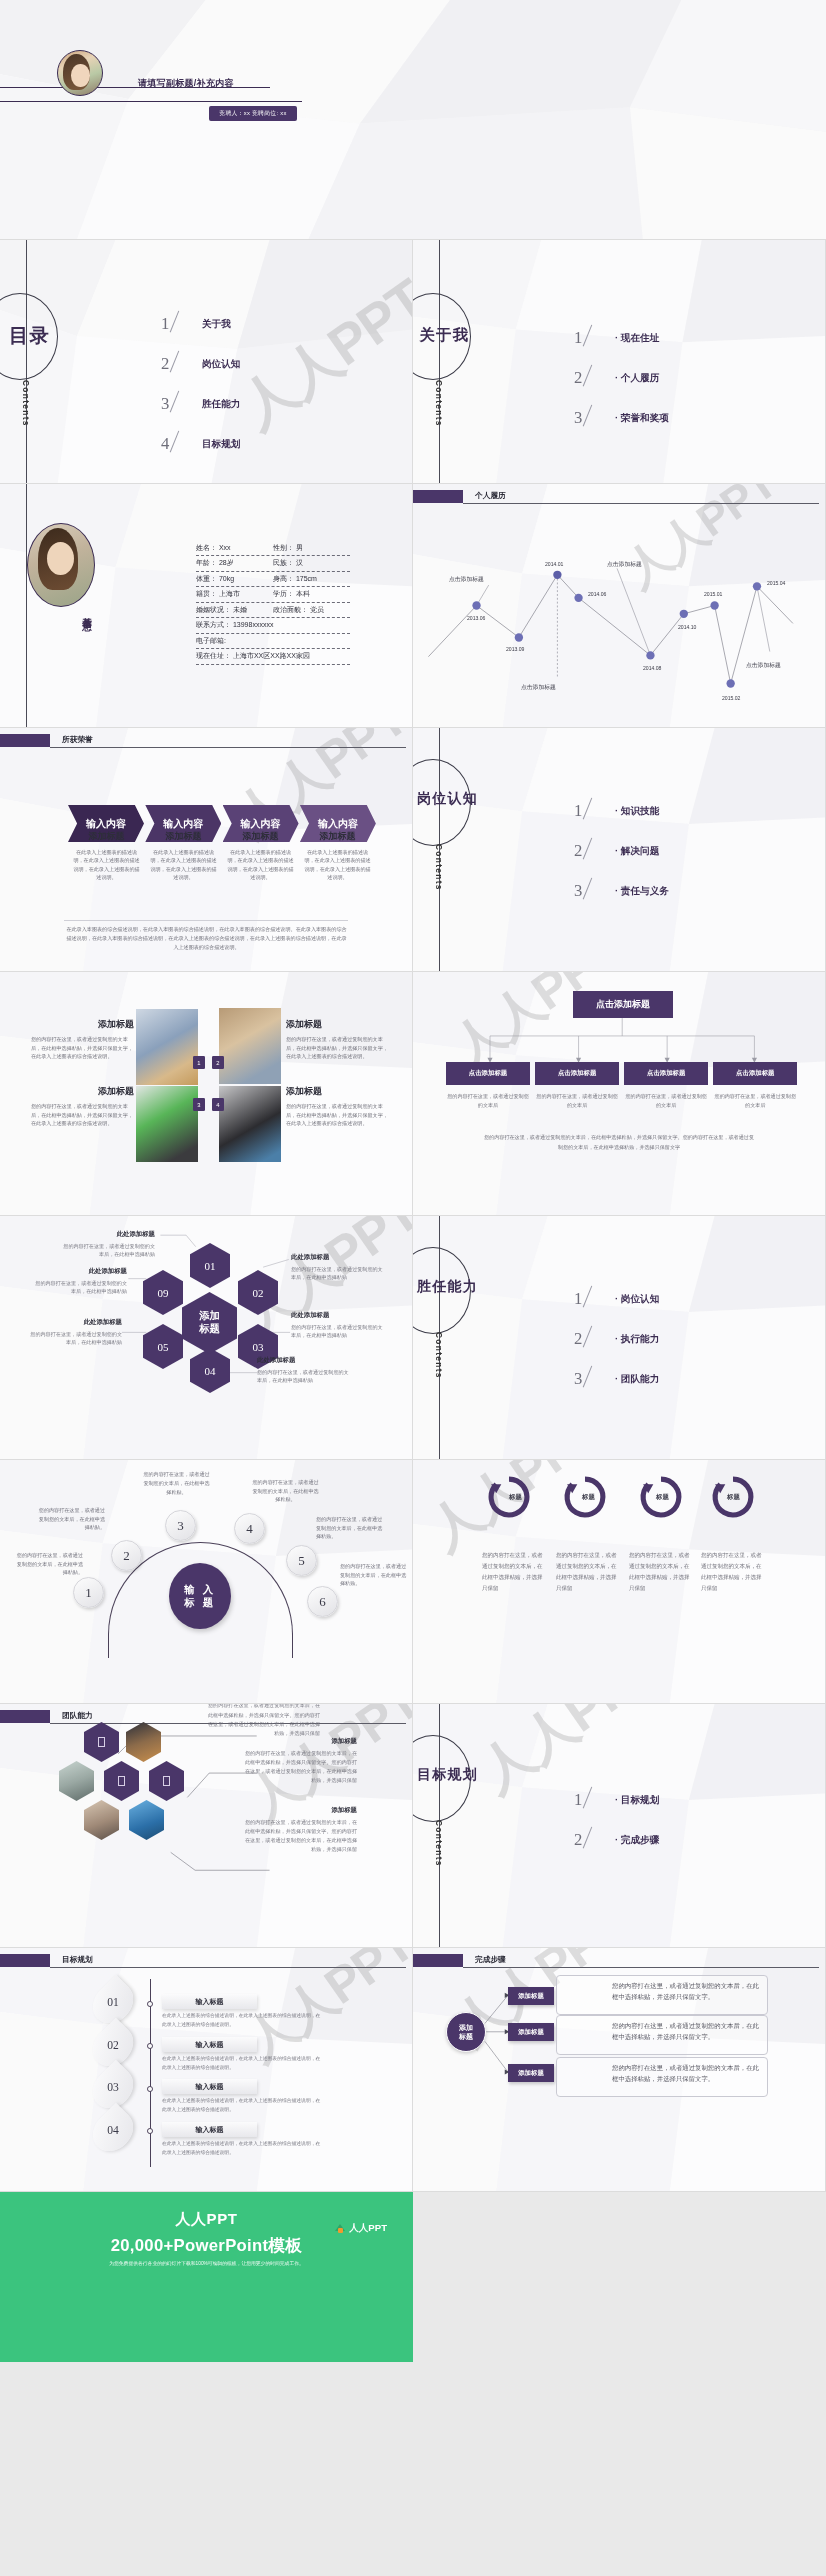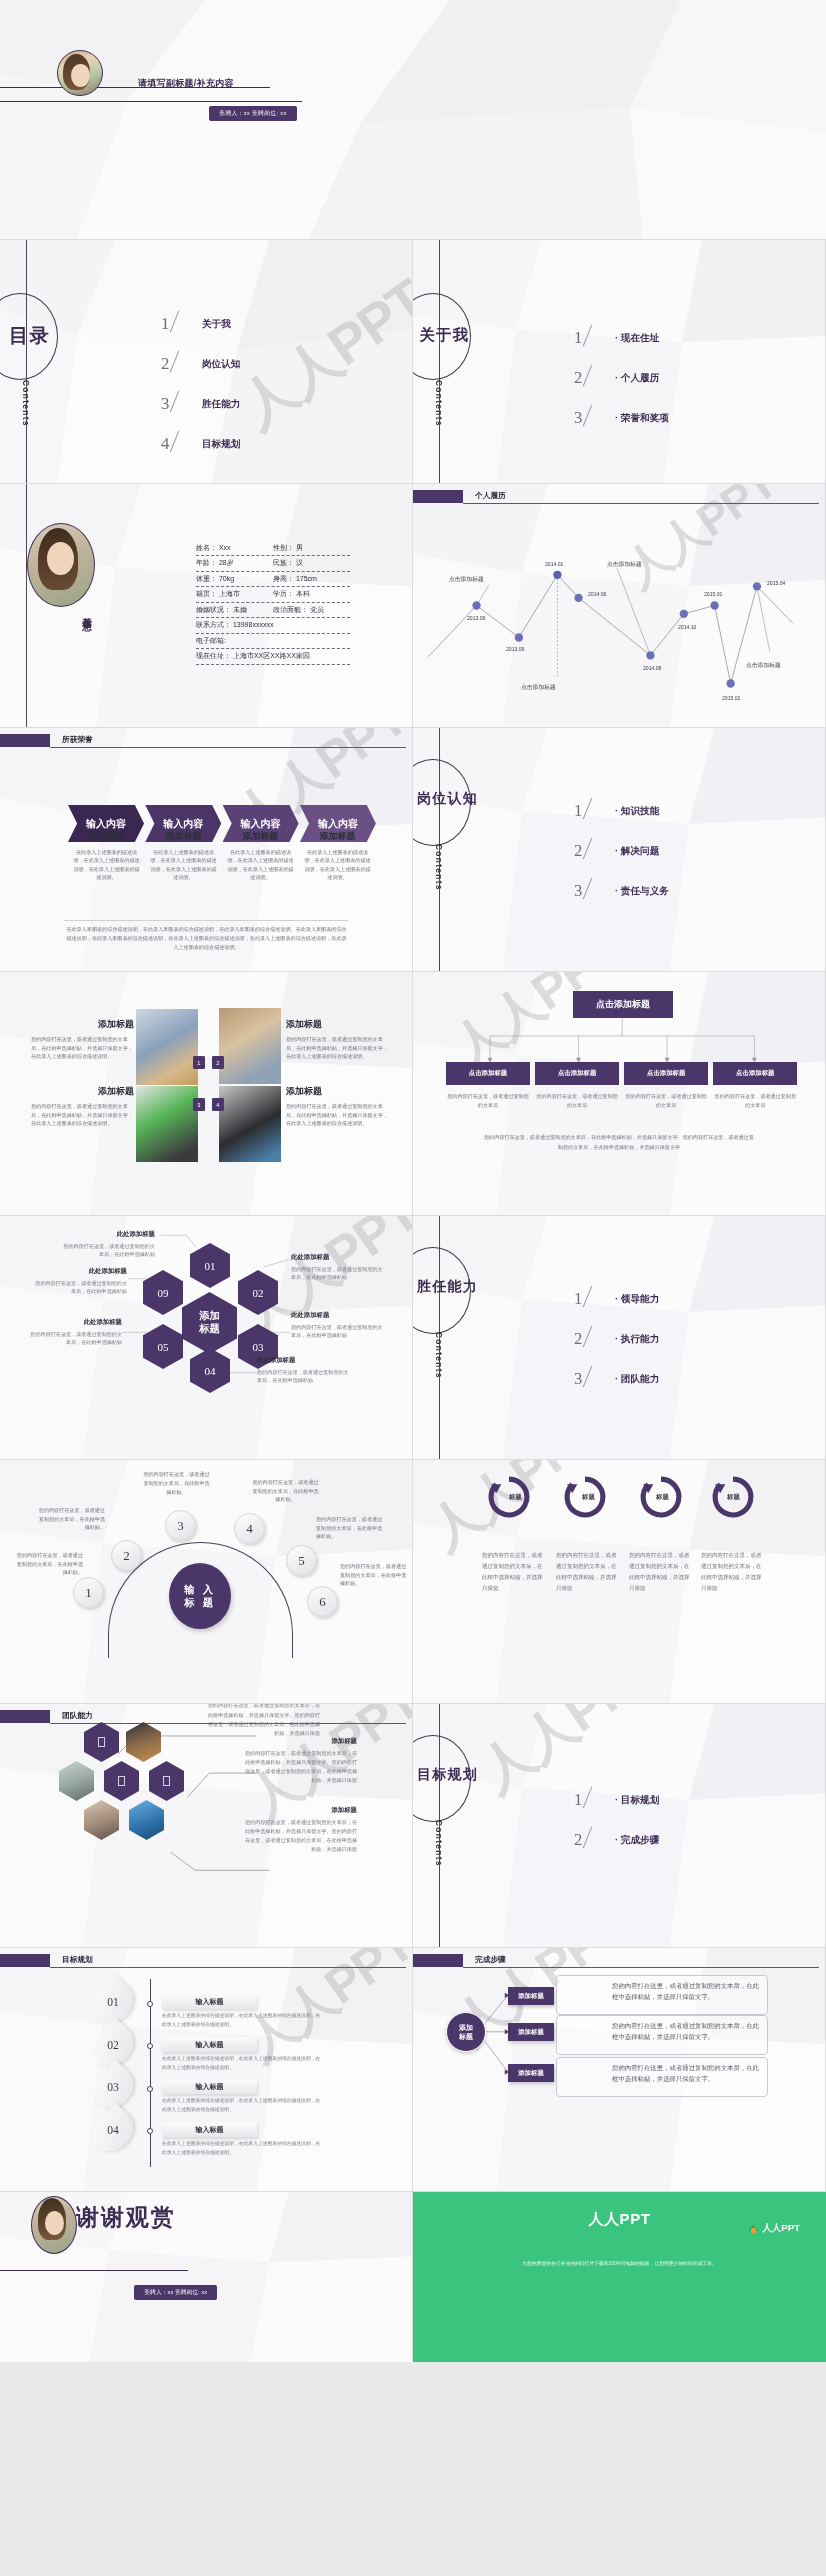--- a/index.html
+++ b/index.html
@@ -816,21 +816,21 @@
           <polygon points="430,150 642,140 642,380 400,380" fill="#fbfbfc"></polygon>
         </svg>
       </div>
       <div class="sec-vline"></div>
       <div class="sec-circle" style="top:31px"></div>
       <div class="sec-title sm" style="top:62px;left:3.9px;font-size:14px">胜任能力</div>
       <div class="sec-contents" style="top:116px">Contents</div>
       <div class="sec-list" style="top:63px">
         <div class="sec-item">
           <span class="sec-num">1</span>
-          <span class="sec-label">· 领导能力</span>
+          <span class="sec-label">· 岗位认知</span>
         </div>
         <div class="sec-item">
           <span class="sec-num">2</span>
           <span class="sec-label">· 执行能力</span>
         </div>
         <div class="sec-item">
           <span class="sec-num">3</span>
           <span class="sec-label">· 团队能力</span>
         </div>
       </div>
@@ -1075,42 +1075,24 @@
       <div class="st-tag" style="top:75px">添加标题</div>
       <div class="st-tag" style="top:116px">添加标题</div>
       <div class="st-box" style="top:27px">您的内容打在这里，或者通过复制您的文本后，在此框中选择粘贴，并选择只保留文字。</div>
       <div class="st-box" style="top:67px">您的内容打在这里，或者通过复制您的文本后，在此框中选择粘贴，并选择只保留文字。</div>
       <div class="st-box" style="top:109px">您的内容打在这里，或者通过复制您的文本后，在此框中选择粘贴，并选择只保留文字。</div>
     </div>
   </div>
 
   <div class="row">
 
-    <div class="thanks-wrap">
-      <div class="poly">
-        <svg viewBox="0 0 642 265" preserveAspectRatio="none">
-          <polygon points="0,0 200,0 170,90 0,70" fill="#f6f6f8"></polygon>
-          <polygon points="200,0 450,0 420,110 170,90" fill="#fbfbfc"></polygon>
-          <polygon points="450,0 642,0 642,100 420,110" fill="#f2f2f5"></polygon>
-          <polygon points="0,70 170,90 140,265 0,265" fill="#fafafa"></polygon>
-          <polygon points="170,90 420,110 390,265 140,265" fill="#f5f5f8"></polygon>
-          <polygon points="420,110 642,100 642,265 390,265" fill="#fbfbfc"></polygon>
-        </svg>
-      </div>
-      <div class="th-rule"></div>
-      <div class="th-avatar">
-        <div class="hair"></div>
-          <div class="face"></div>
-      </div>
-      <div class="th-title">谢谢观赏</div>
-      <div class="th-badge">竞聘人：xx  竞聘岗位: xx</div>
-    </div>
 
     <div class="promo">
       <h2>人人PPT</h2>
+      <h3>20,000+PowerPoint模板</h3>
       <p>为您免费提供各行各业的的幻灯片下载和100%可编辑的模板，让您用更少的时间完成工作。</p>
       <div class="promo-logo">
         <span class="mark">
             <i class="g"></i>
             <i class="o"></i>
           </span>
         <span>人人PPT</span>
       </div>
     </div>
   </div>

